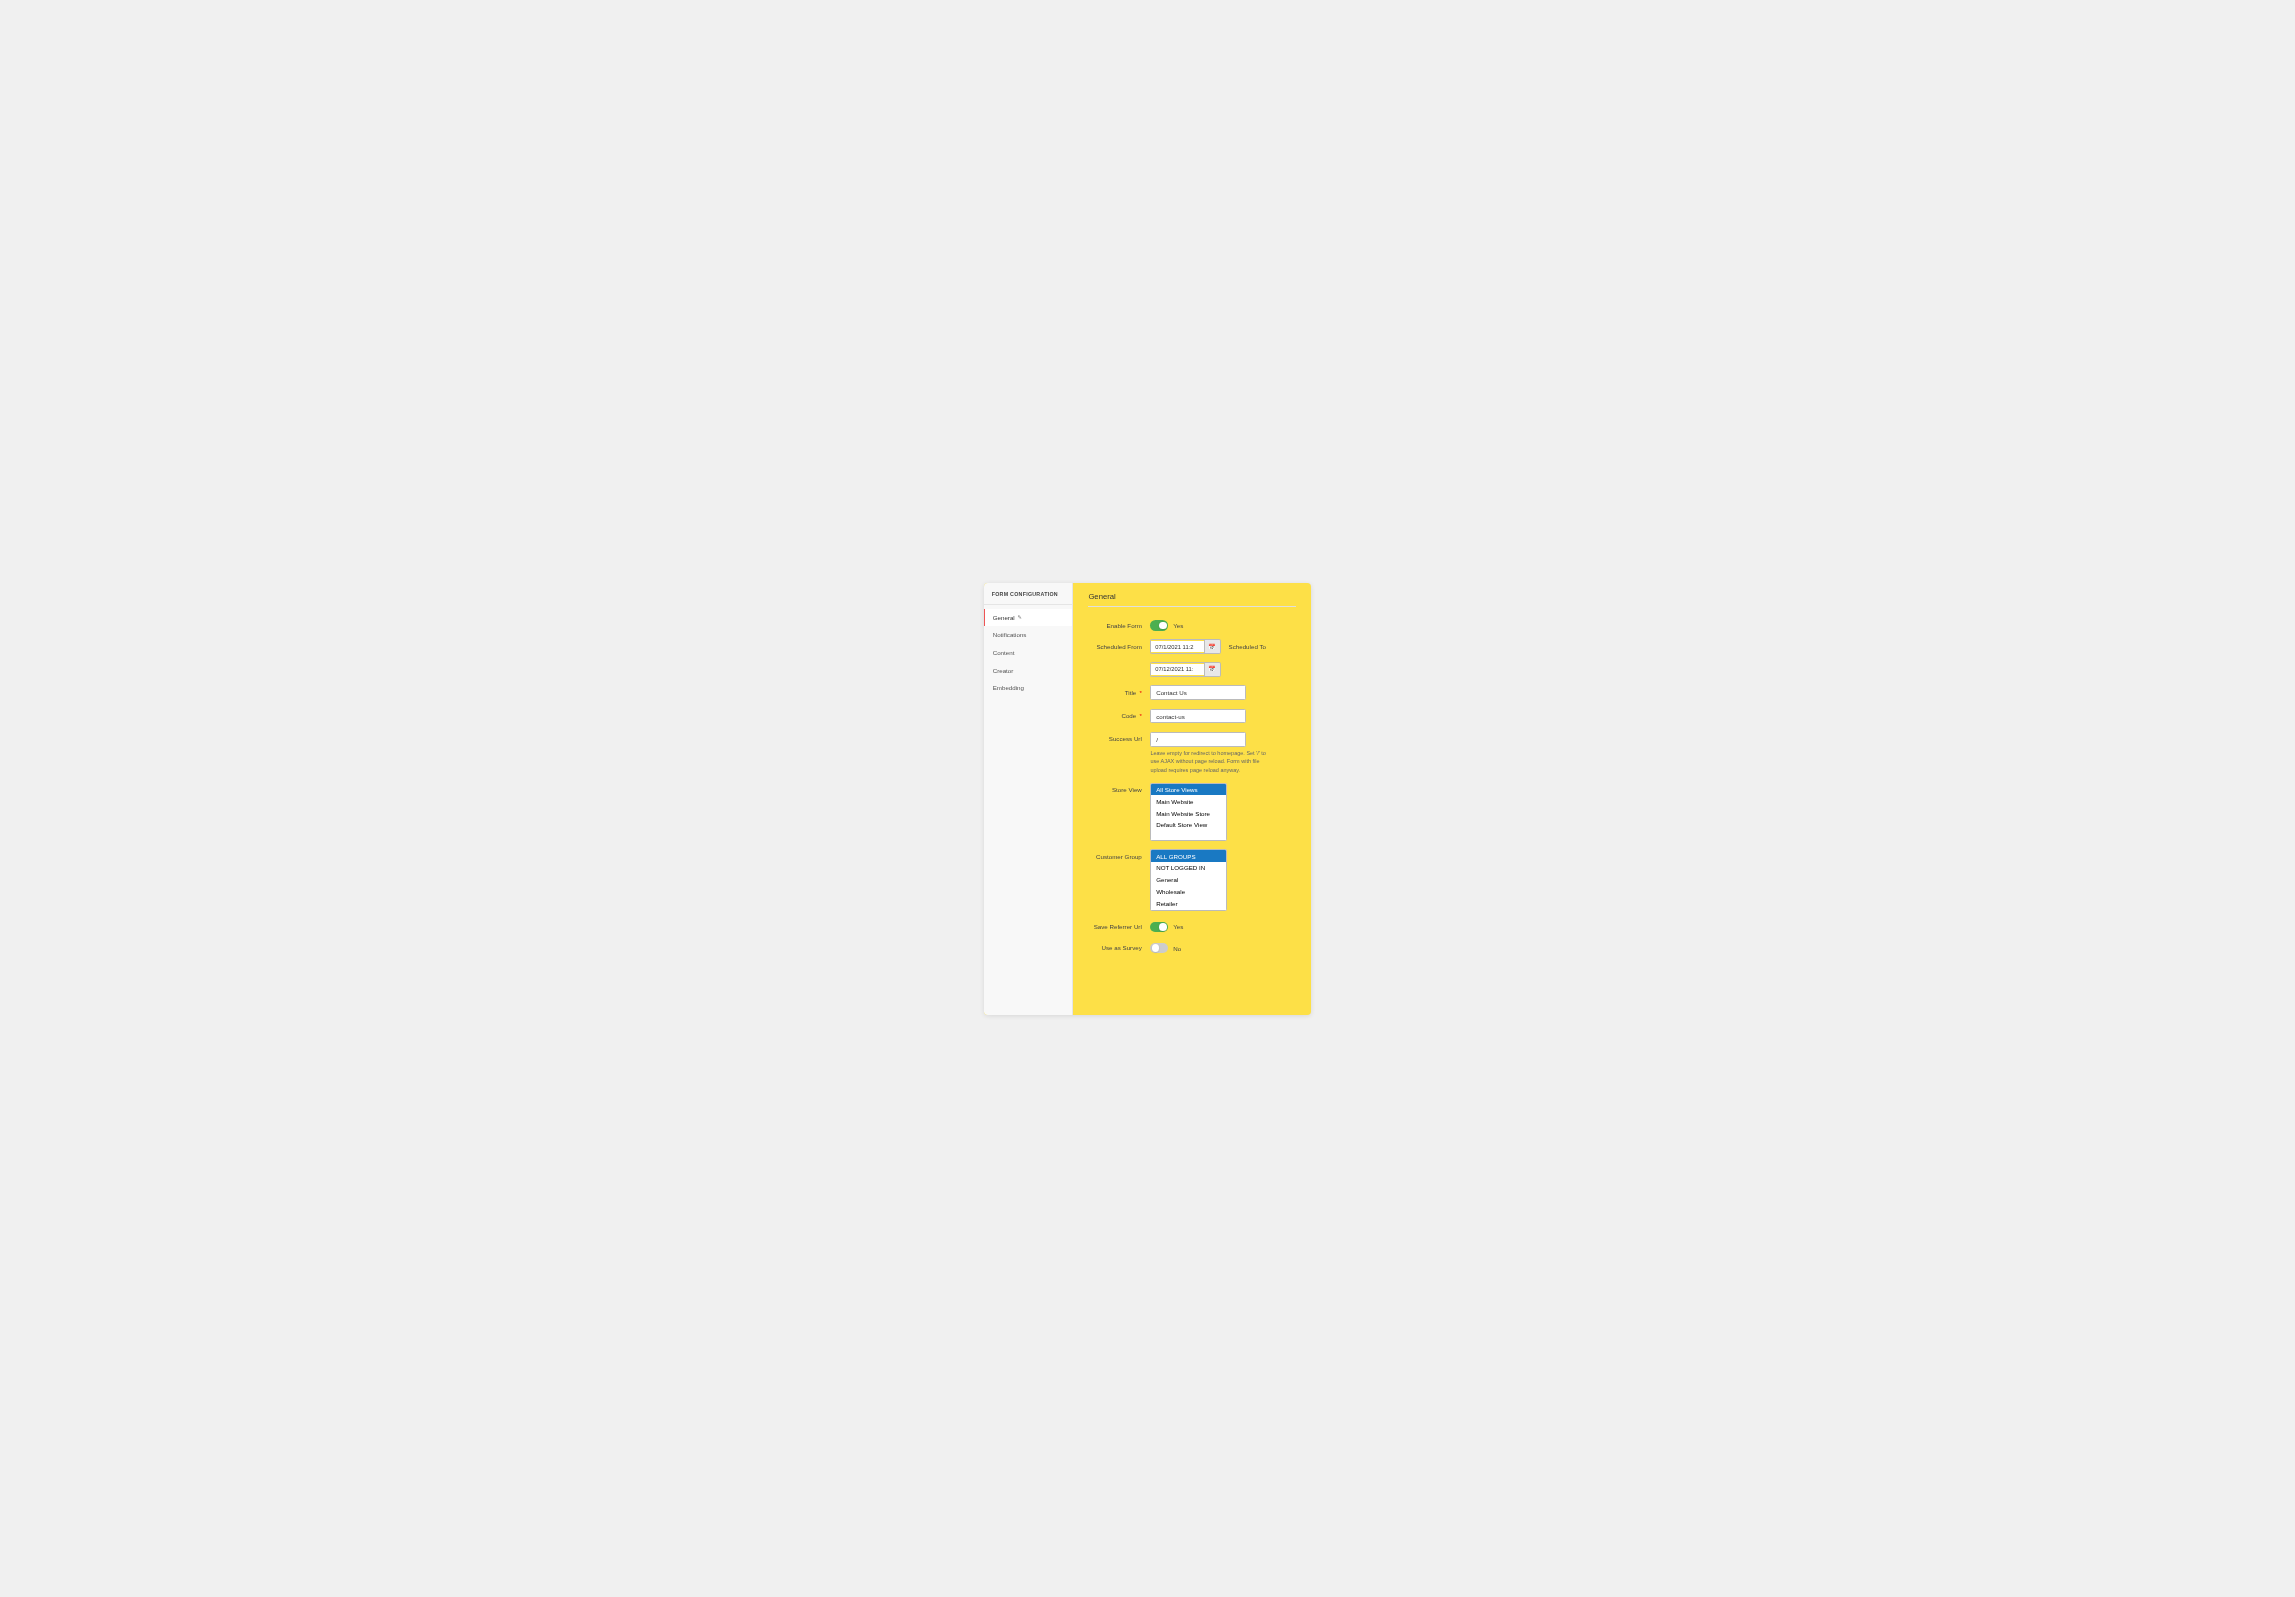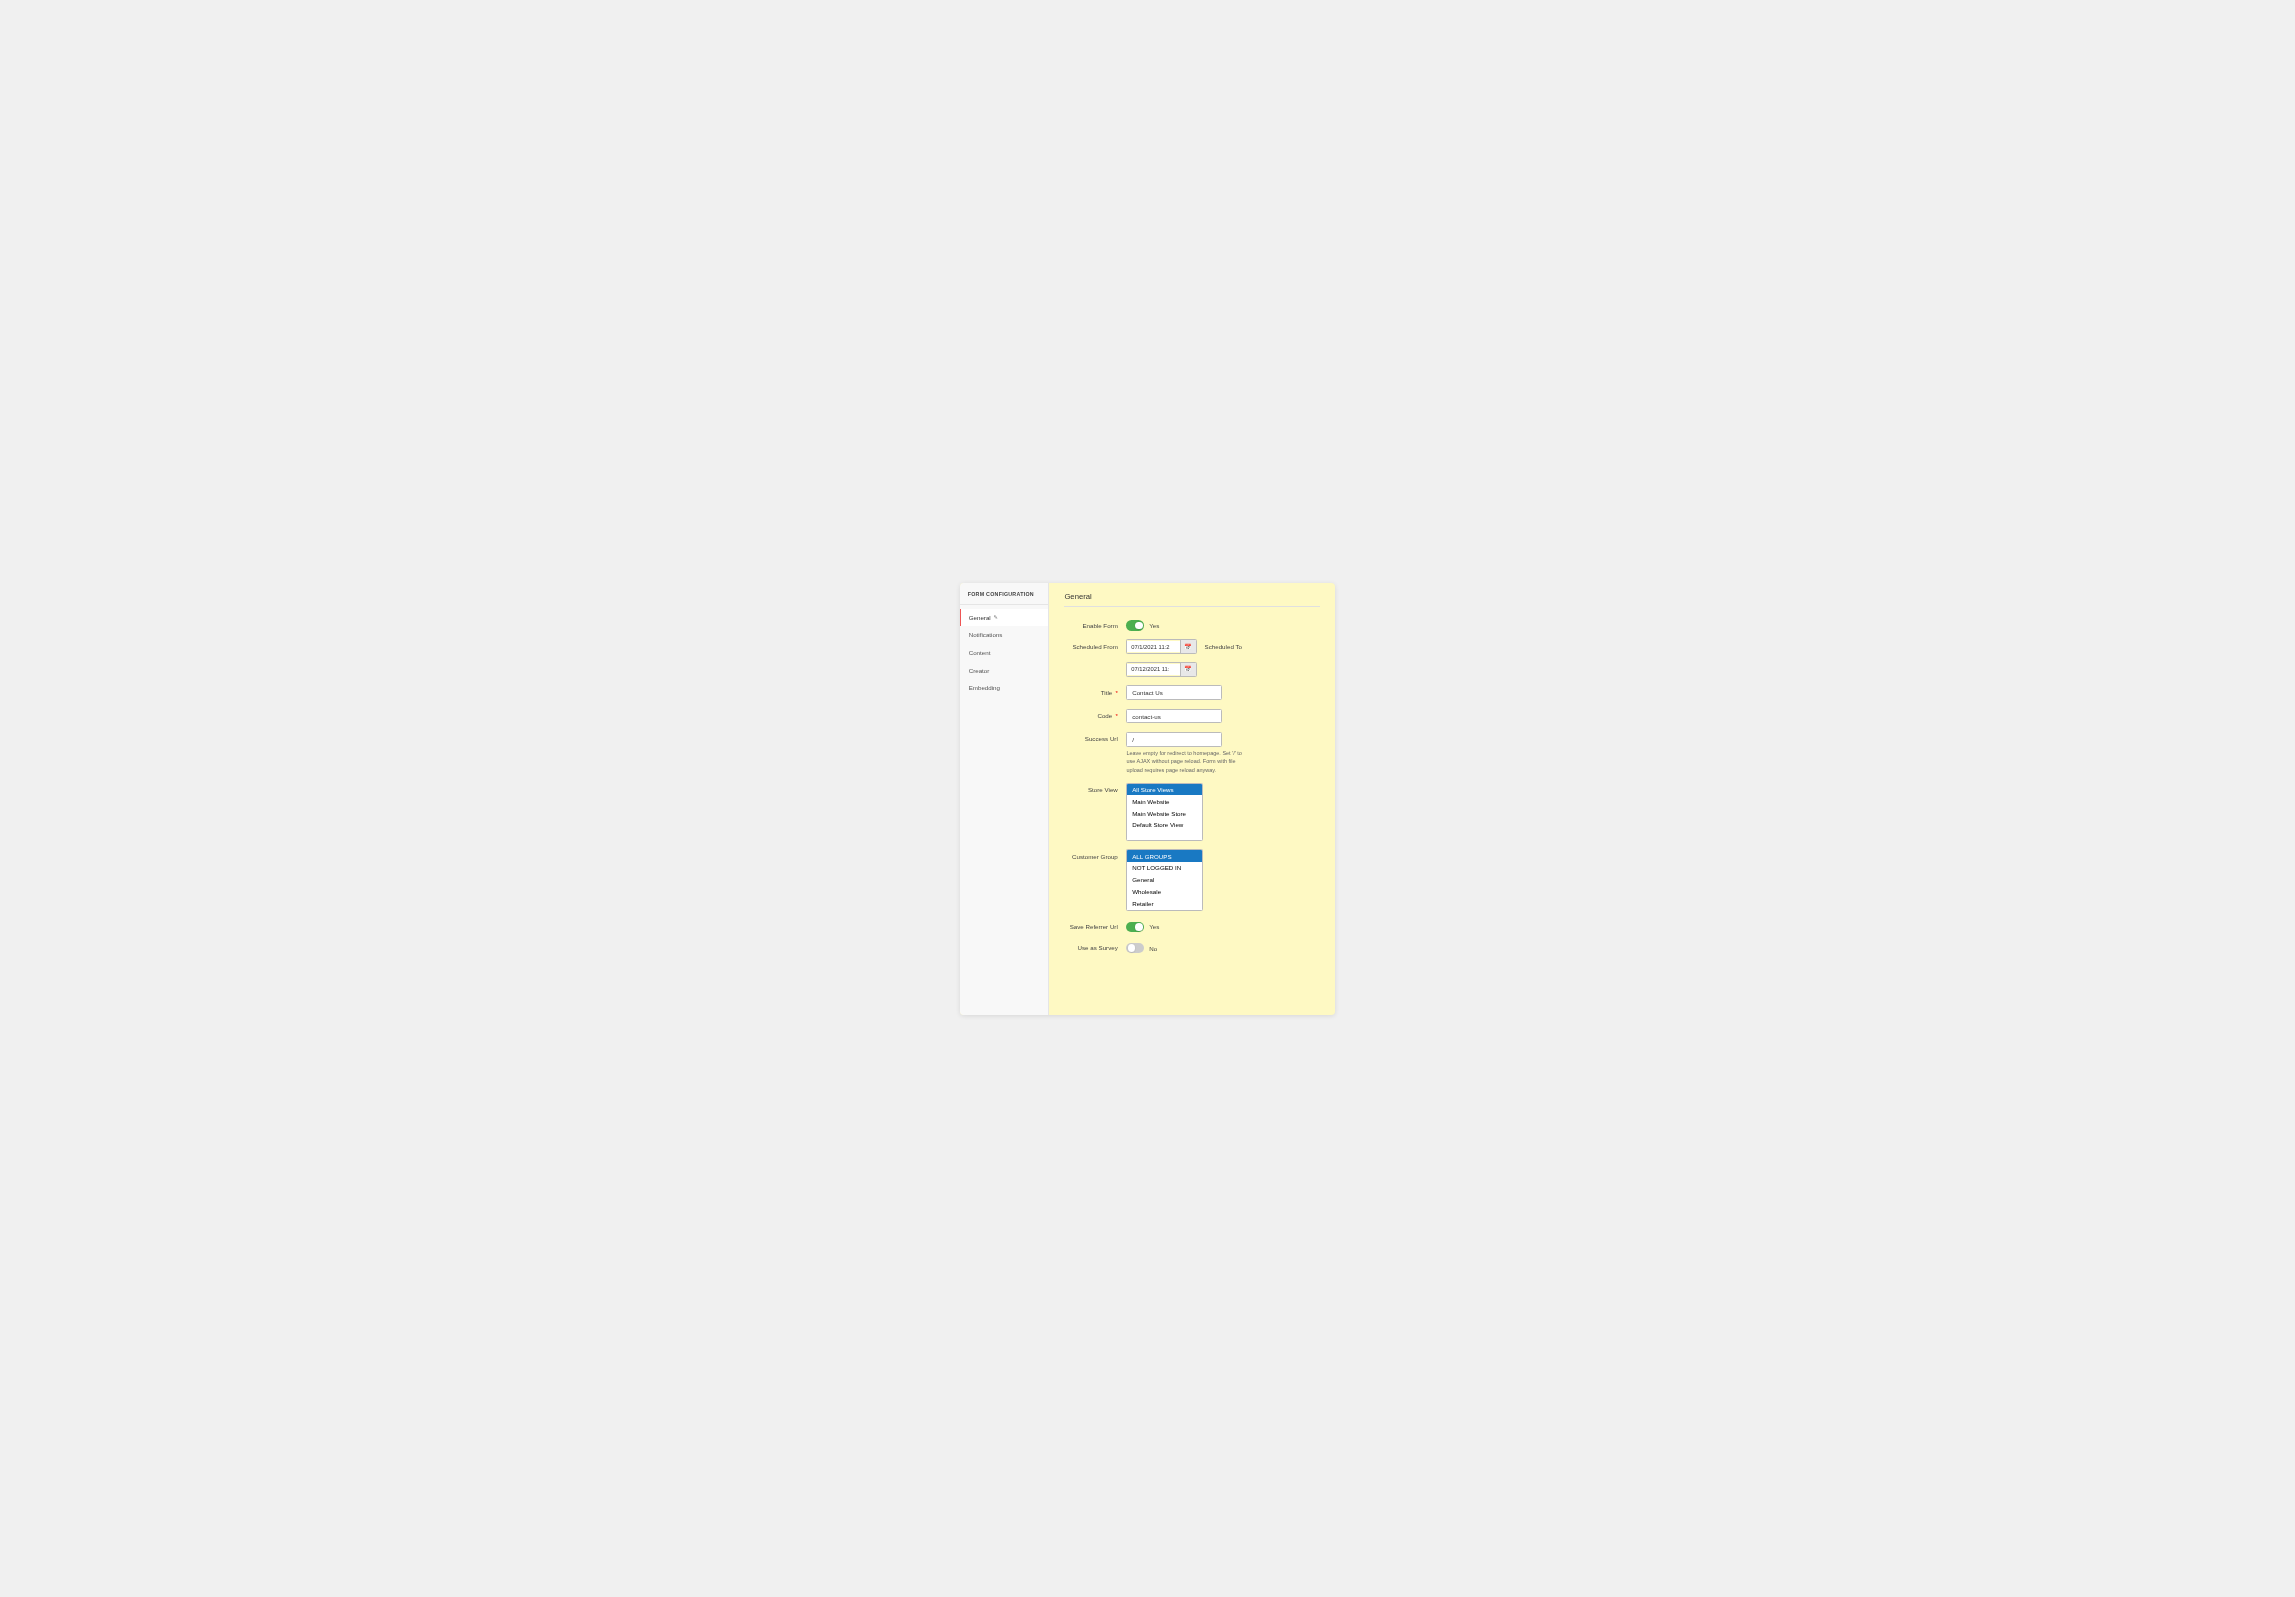--- a/index.html
+++ b/index.html
@@ -8,25 +8,25 @@
       font-family: -apple-system, BlinkMacSystemFont, 'Segoe UI', Arial, sans-serif;
       font-size: 6.2px;
       color: #333;
       display: flex;
       justify-content: center;
       align-items: center;
       min-height: 100vh;
       padding: 19px 9.6px;
     }
     .card {
-      background: #fef9c3;
+      background: #fde047;
       border-radius: 3.8px;
       box-shadow: 0 1px 5.8px rgba(0,0,0,0.10);
       display: flex;
-      width: 375px;
+      width: 327px;
       min-height: 432px;
       overflow: hidden;
     }
     
     .sidebar {
       width: 89px;
       background: #f8f8f8;
       border-right: 0.5px solid #e5e5e5;
       padding: 0;
       flex-shrink: 0;

